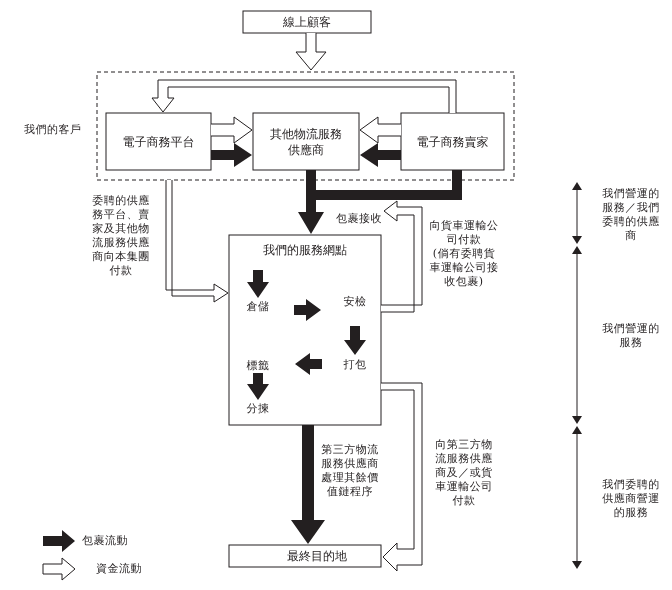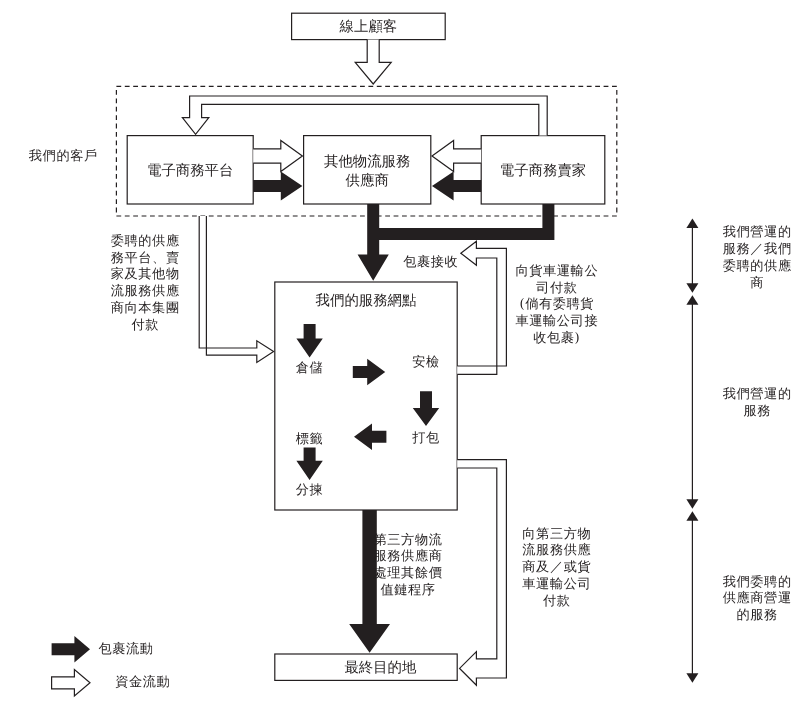--- a/index.html
+++ b/index.html
@@ -99,21 +99,21 @@
 </div>
 
 <div class="lbl" style="left:428px;top:219px;width:72px;">
   <div>向貨車運輸公</div>
   <div>司付款</div>
   <div>(倘有委聘貨</div>
   <div>車運輸公司接</div>
   <div>收包裹)</div>
 </div>
 
-<div class="lbl" style="left:308px;top:443px;width:64px;">
+<div class="lbl" style="left:318px;top:443px;width:64px;">
   <div>第三方物流</div>
   <div>服務供應商</div>
   <div>處理其餘價</div>
   <div>值鏈程序</div>
 </div>
 
 <div class="lbl" style="left:432px;top:438px;width:64px;">
   <div>向第三方物</div>
   <div>流服務供應</div>
   <div>商及／或貨</div>

